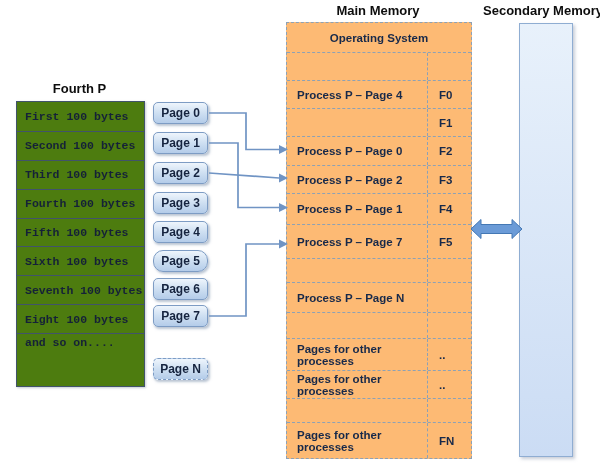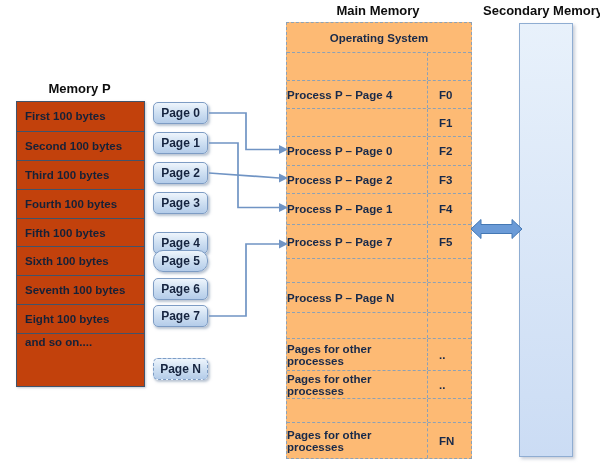--- a/index.html
+++ b/index.html
@@ -3,83 +3,83 @@
 <meta charset="utf-8">
 <style>
   html,body{margin:0;padding:0;background:#fff;}
   .canvas{position:relative;width:600px;height:466px;background:#ffffff;
           font-family:"Liberation Sans",sans-serif;overflow:hidden;}
 
   .title{position:absolute;font-size:13px;font-weight:700;color:#0d0d0d;text-align:center;}
 
   
   .ptable{position:absolute;left:16px;top:101px;width:127px;height:284px;
-          display:flex;flex-direction:column;border:1.5px solid #41536b;background:#c2410c;
-          box-shadow:1px 1px 2px rgba(150,160,175,.55);}
+          display:flex;flex-direction:column;border:1.5px solid #41536b;background:#4d7c0f;
+          box-shadow:1px 1px 2px rgba(150,160,175,.55);font-family:Liberation Mono, monospace;}
   .prow{flex:0 0 28.9px;box-sizing:border-box;display:flex;align-items:center;padding-left:8px;
         font-size:11.5px;font-weight:700;color:#152138;border-top:1.4px solid #41536b;}
   .prow:first-child{border-top:none;}
   .prow.last{flex:1 1 auto;align-items:flex-start;padding-top:2px;}
 
   
   .pagebox{position:absolute;left:153px;width:55px;height:22px;box-sizing:border-box;
            border:1px solid #7d9cc4;border-radius:5px;
            background:linear-gradient(180deg,#eef5fc 0%,#cfe0f2 48%,#b4cce9 100%);
            box-shadow:1.5px 2px 2.5px rgba(130,150,175,.55);
            display:flex;align-items:center;justify-content:center;
            font-size:12px;font-weight:700;color:#16243f;}
   .pagebox.dashed{border-style:dashed;}
 
   
   .mtable{position:absolute;left:286px;top:22px;width:184px;height:435px;box-sizing:content-box;
           display:flex;flex-direction:column;border:1px dashed #8da1b5;background:#fdba74;}
   .mrow{box-sizing:border-box;display:flex;border-top:1px dashed #8da1b5;}
   .mrow:first-child{border-top:none;}
-  .mcell-label{flex:1 1 auto;display:flex;align-items:center;
+  .mcell-label{flex:1 1 auto;display:flex;align-items:center;padding-left:10px;
                font-size:11.5px;font-weight:700;color:#17294a;}
   .mcell-frame{flex:0 0 44px;box-sizing:border-box;border-left:1px dashed #8da1b5;
                display:flex;align-items:center;padding-left:11px;
                font-size:11.5px;font-weight:700;color:#17294a;}
   .mrow.os .mcell-label{justify-content:center;padding-left:0;}
 
   
   .smem{position:absolute;left:519px;top:23px;width:54px;height:434px;box-sizing:border-box;
         border:1px solid #8fadd2;
         background:linear-gradient(180deg,#e8f1fb 0%,#cbdcf4 100%);
         box-shadow:2px 2px 3px rgba(150,160,180,.5);}
 
   svg.overlay{position:absolute;left:0;top:0;pointer-events:none;}
 </style>
 </head>
 <body>
 
 <div class="canvas">
 
-  <div class="title" style="left:16px;top:81px;width:127px;">Memory P</div>
+  <div class="title" style="left:16px;top:81px;width:127px;">Fourth P</div>
   <div class="title" style="left:286px;top:3px;width:184px;">Main Memory</div>
   <div class="title" style="left:482px;top:3px;width:122px;">Secondary Memory</div>
 
   <div class="ptable">
       <div class="prow">First 100 bytes</div>
       <div class="prow">Second 100 bytes</div>
       <div class="prow">Third 100 bytes</div>
       <div class="prow">Fourth 100 bytes</div>
       <div class="prow">Fifth 100 bytes</div>
       <div class="prow">Sixth 100 bytes</div>
       <div class="prow">Seventh 100 bytes</div>
       <div class="prow">Eight 100 bytes</div>
       <div class="prow last">and so on....</div>
     </div>
 
   <div>
       <div class="pagebox" style="top: 102px;">Page 0</div>
       <div class="pagebox" style="top: 132px;">Page 1</div>
       <div class="pagebox" style="top: 162px;">Page 2</div>
       <div class="pagebox" style="top: 192px;">Page 3</div>
-      <div class="pagebox" style="top: 232px;">Page 4</div>
+      <div class="pagebox" style="top: 221px;">Page 4</div>
       <div class="pagebox" style="top: 250px; border-radius: 10px;">Page 5</div>
       <div class="pagebox" style="top: 278px;">Page 6</div>
       <div class="pagebox" style="top: 305px;">Page 7</div>
       <div class="pagebox dashed" style="top: 358px;">Page N</div>
     </div>
 
   <div class="mtable">
       <div class="mrow os" style="height: 29px;">
         <div class="mcell-label">Operating System</div>
       </div>

